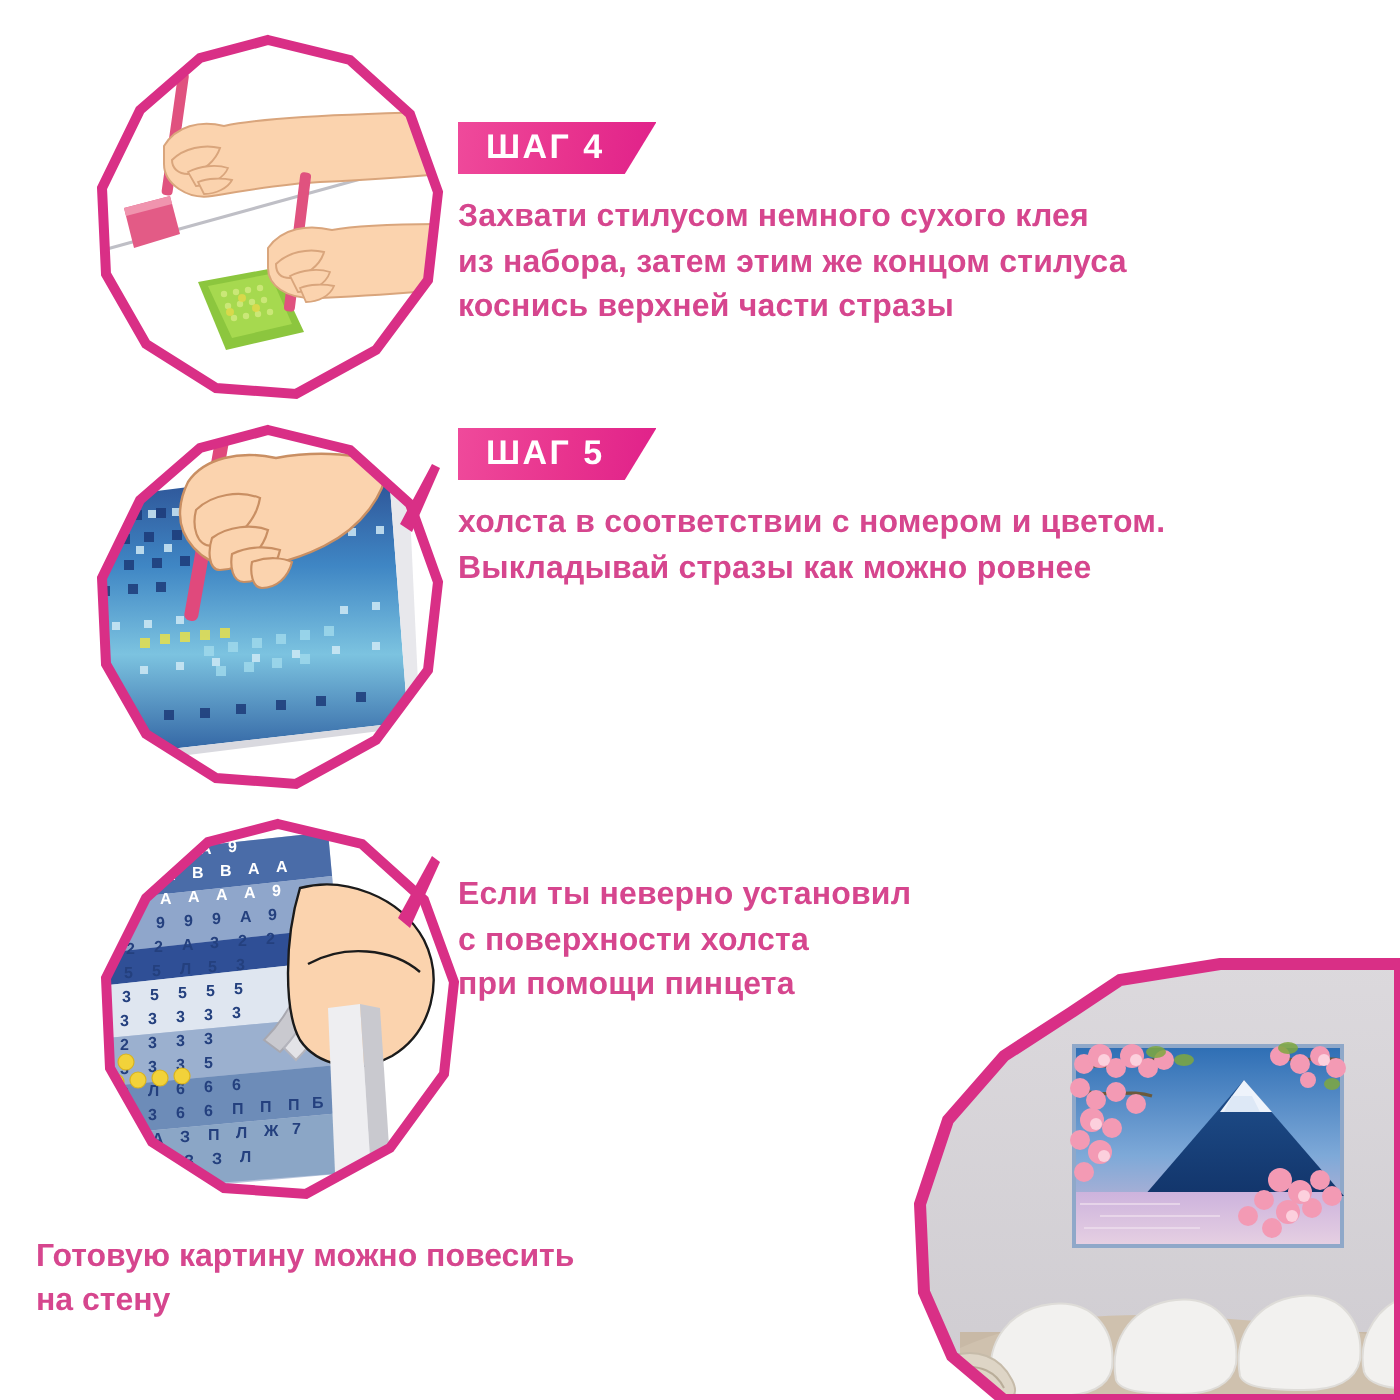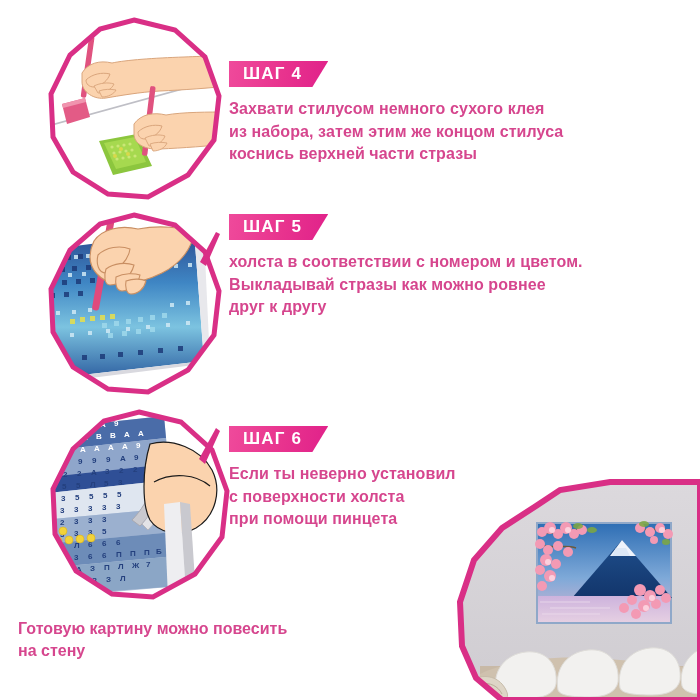--- a/index.html
+++ b/index.html
@@ -256,21 +256,20 @@
       </svg>
     </div>
 
     <div class="text-col" style="left:229px;top:214px;width:465px;">
       <div class="badge">
         <span>ШАГ</span><span class="num">5</span>
       </div>
       <div class="body-text">
         <span class="ln">холста в соответствии с номером и цветом.</span>
         <span class="ln">Выкладывай стразы как можно ровнее</span>
-        <span class="ln">друг к другу</span>
       </div>
     </div>
   </div>
 
   <div class="step-row">
 
     <div class="circle-wrap" style="left:44px;top:408px;width:190px;height:196px;">
       <svg width="190" height="196" viewBox="0 0 190 196">
         <defs>
           <clipPath id="clip6">
@@ -419,23 +418,20 @@
       </svg>
     </div>
 
     <div class="sliver" style="left:196px;top:428px;">
       <svg width="24" height="36" viewBox="0 0 24 36">
         <polygon points="20,0 24,3 9,36 3,31" fill="#d92f86"></polygon>
       </svg>
     </div>
 
     <div class="text-col" style="left:229px;top:426px;width:300px;">
-      <div class="badge">
-        <span>ШАГ</span><span class="num">6</span>
-      </div>
       <div class="body-text">
         <span class="ln">Если ты неверно установил</span>
         <span class="ln">с поверхности холста</span>
         <span class="ln">при помощи пинцета</span>
       </div>
     </div>
   </div>
 
   <div id="room-panel" style="left:440px;top:478px;width:260px;height:222px;">
     <svg width="260" height="222" viewBox="0 0 260 222">

